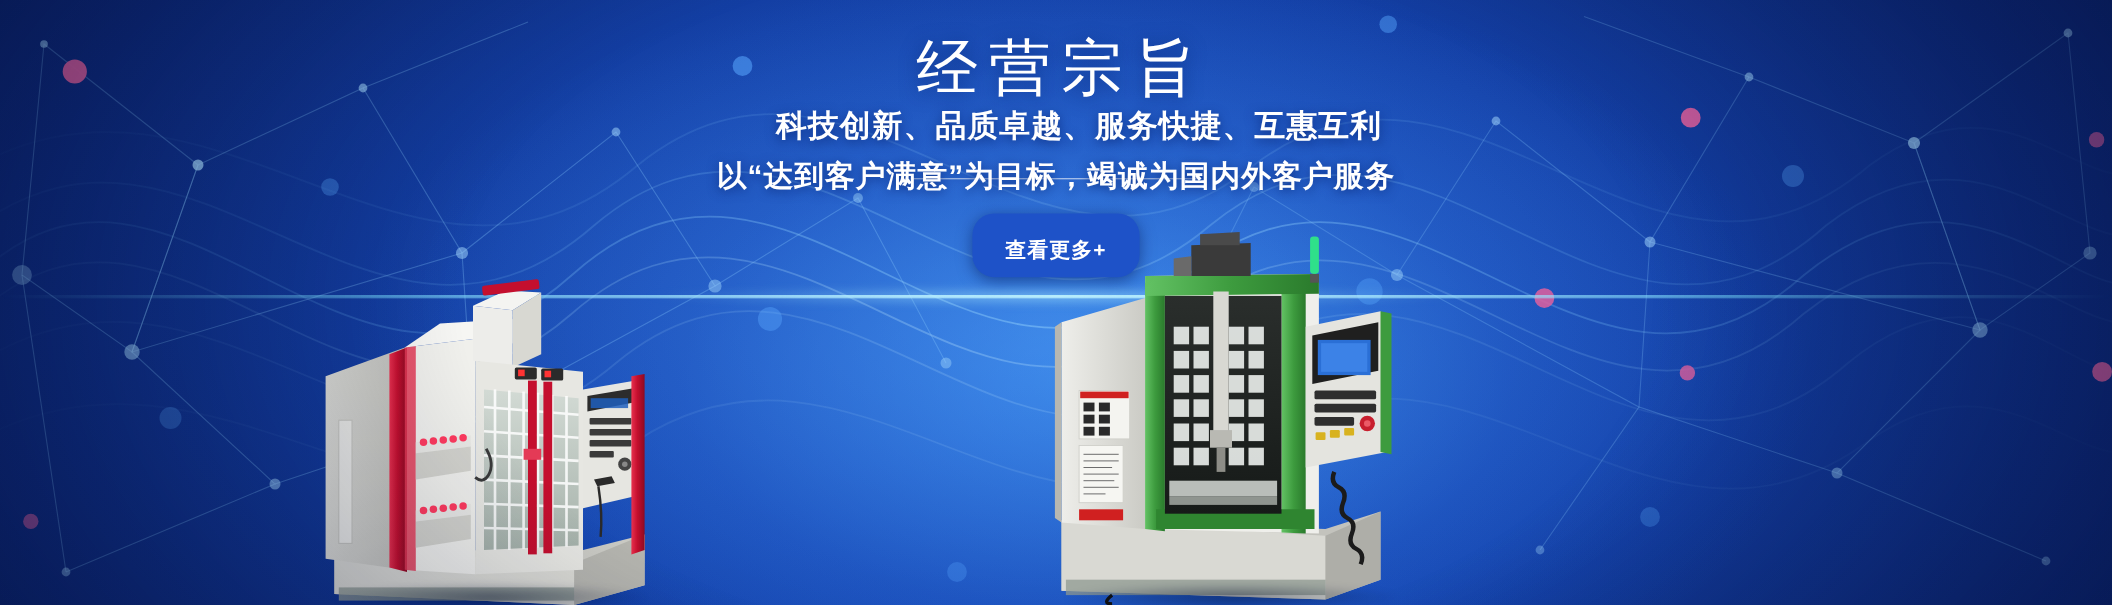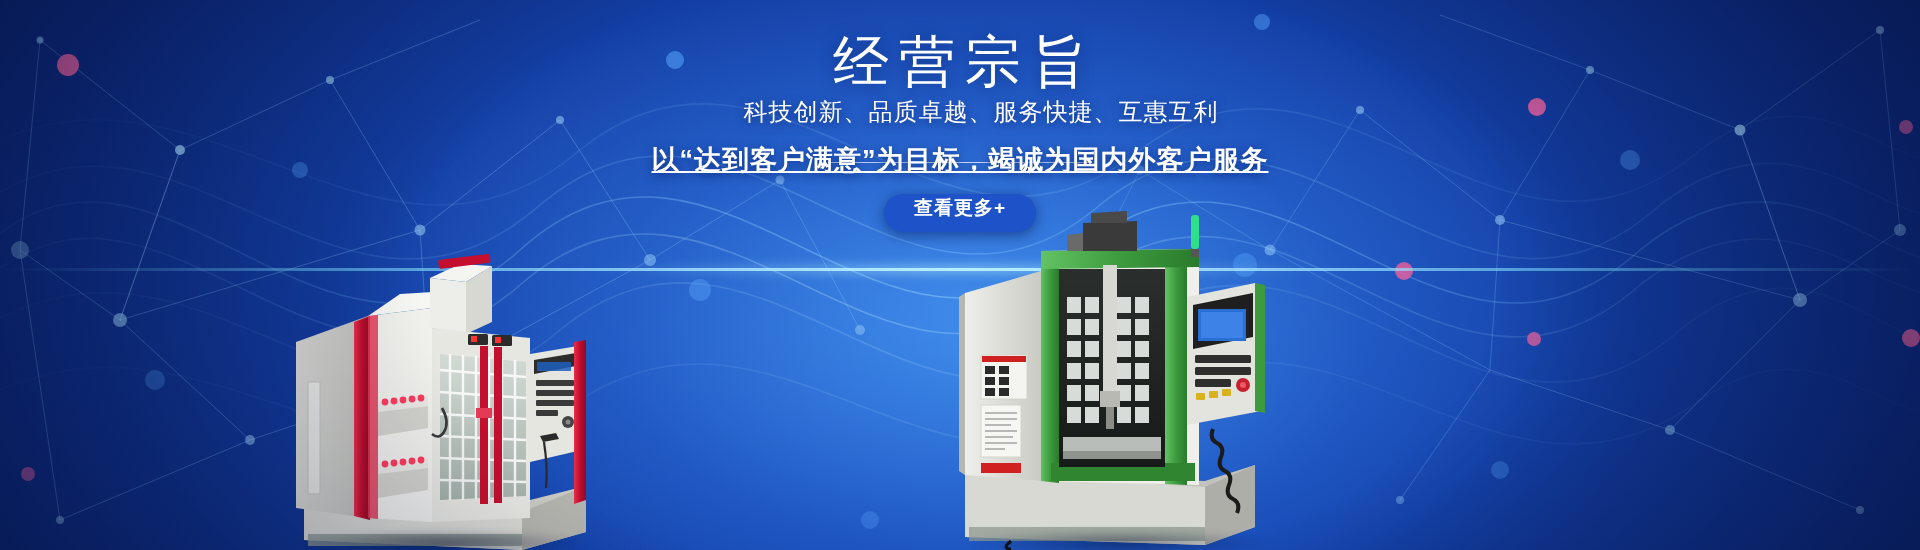--- a/index.html
+++ b/index.html
@@ -38,43 +38,43 @@
     text-align:center;
   }
   .title{
     position:absolute;left:0;right:0;top:32px;
     font-size:56px;line-height:1.08;font-weight:400;color:#ffffff;
     letter-spacing:10px;text-indent:10px;
     text-shadow:0 2px 16px rgba(10,40,120,0.75);
   }
   .subtitle{
     position:absolute;left:0;right:0;top:97px;
-    font-size:24px;line-height:1.25;font-weight:400;color:#ffffff;
+    font-size:28px;line-height:1.25;font-weight:700;color:#ffffff;
     letter-spacing:1px;
     text-shadow:0 2px 10px rgba(10,40,120,0.8);
     margin-left:42px;
   }
   .divider{
     position:absolute;top:162px;left:50%;transform:translateX(-50%);
     width:264px;height:1px;background:rgba(255,255,255,0.75);
   }
   .tagline{
     position:absolute;left:0;right:0;top:142px;
     font-size:27px;line-height:1.25;font-weight:700;color:#ffffff;
     letter-spacing:1px;
     text-shadow:0 2px 10px rgba(10,40,120,0.8);
   }
   .tagline{top:142px;}
   .line3{
-    position:absolute;left:0;right:0;top:141px;text-decoration:underline;
+    position:absolute;left:0;right:0;top:141px;
   }
   .btn-wrap{position:absolute;left:0;right:0;top:194px;}
   .btn{
     display:inline-block;
-    padding:1px 30px 11px;border-radius:20px;border:none;
+    padding:21px 30px 11px;border-radius:20px;border:none;
     background:#1e52c8;color:#ffffff;font-size:19px;font-weight:700;
     letter-spacing:1px;cursor:pointer;
     font-family:"Liberation Sans","DejaVu Sans",sans-serif;
     box-shadow:0 3px 14px rgba(6,26,90,0.55);
   }
   
   .machine{position:absolute;}
   .mach-left{left:290px;bottom:0;width:310px;height:300px;}
   .mach-right{left:955px;bottom:0;width:330px;height:345px;}
   .mshadow{

